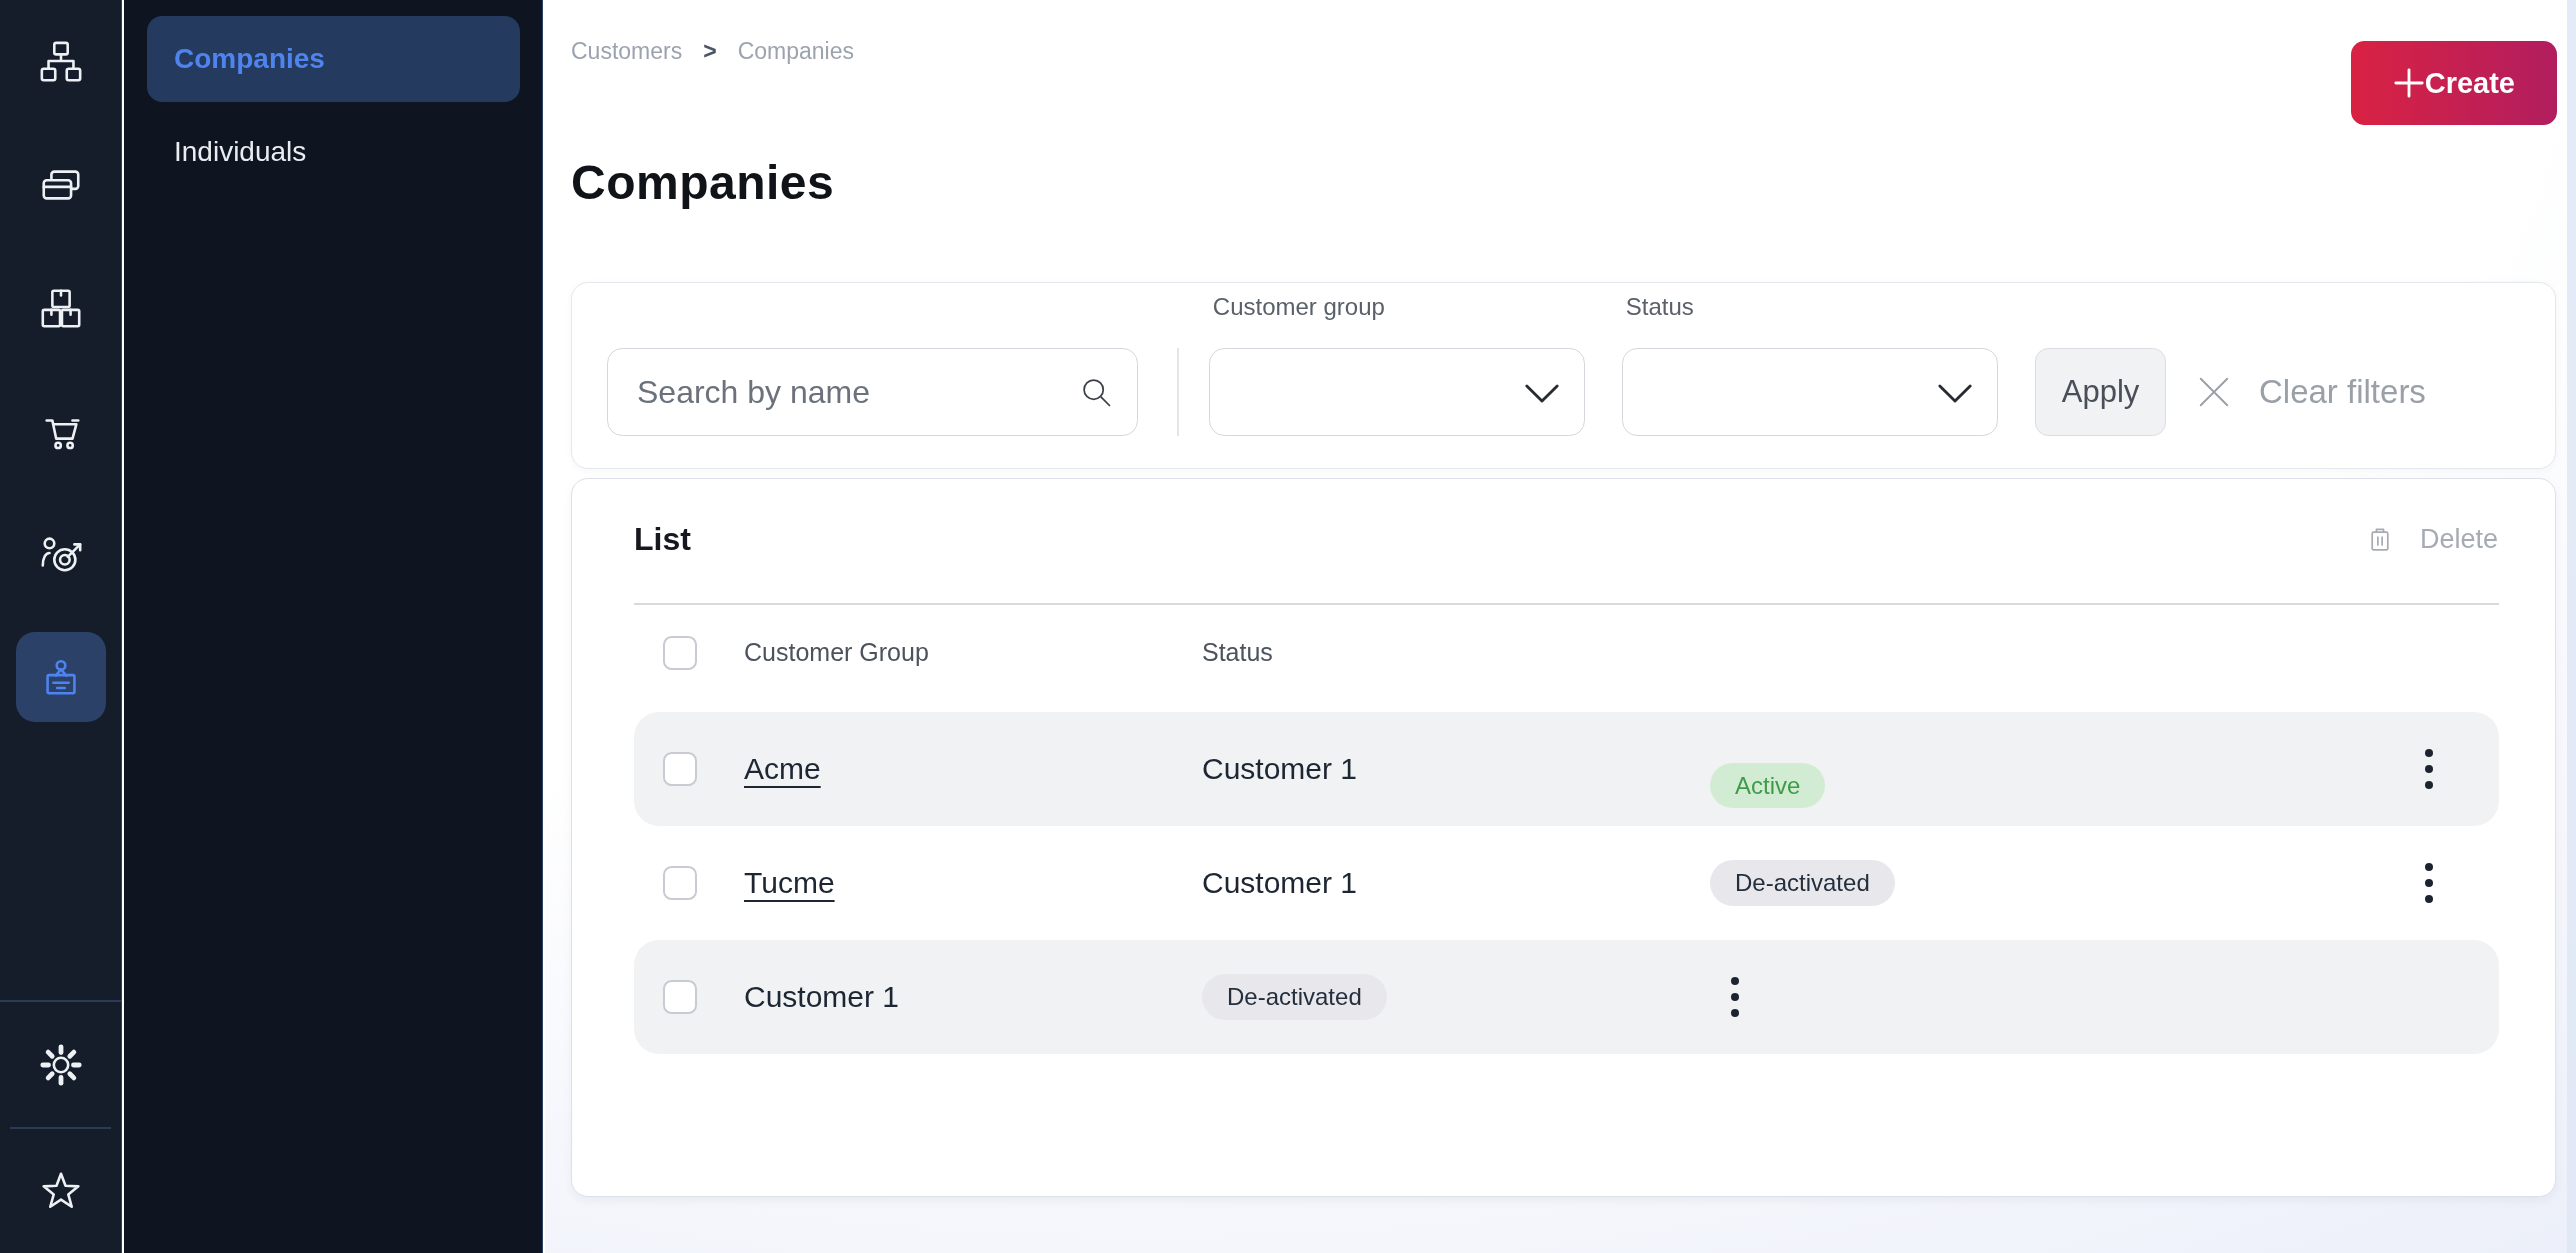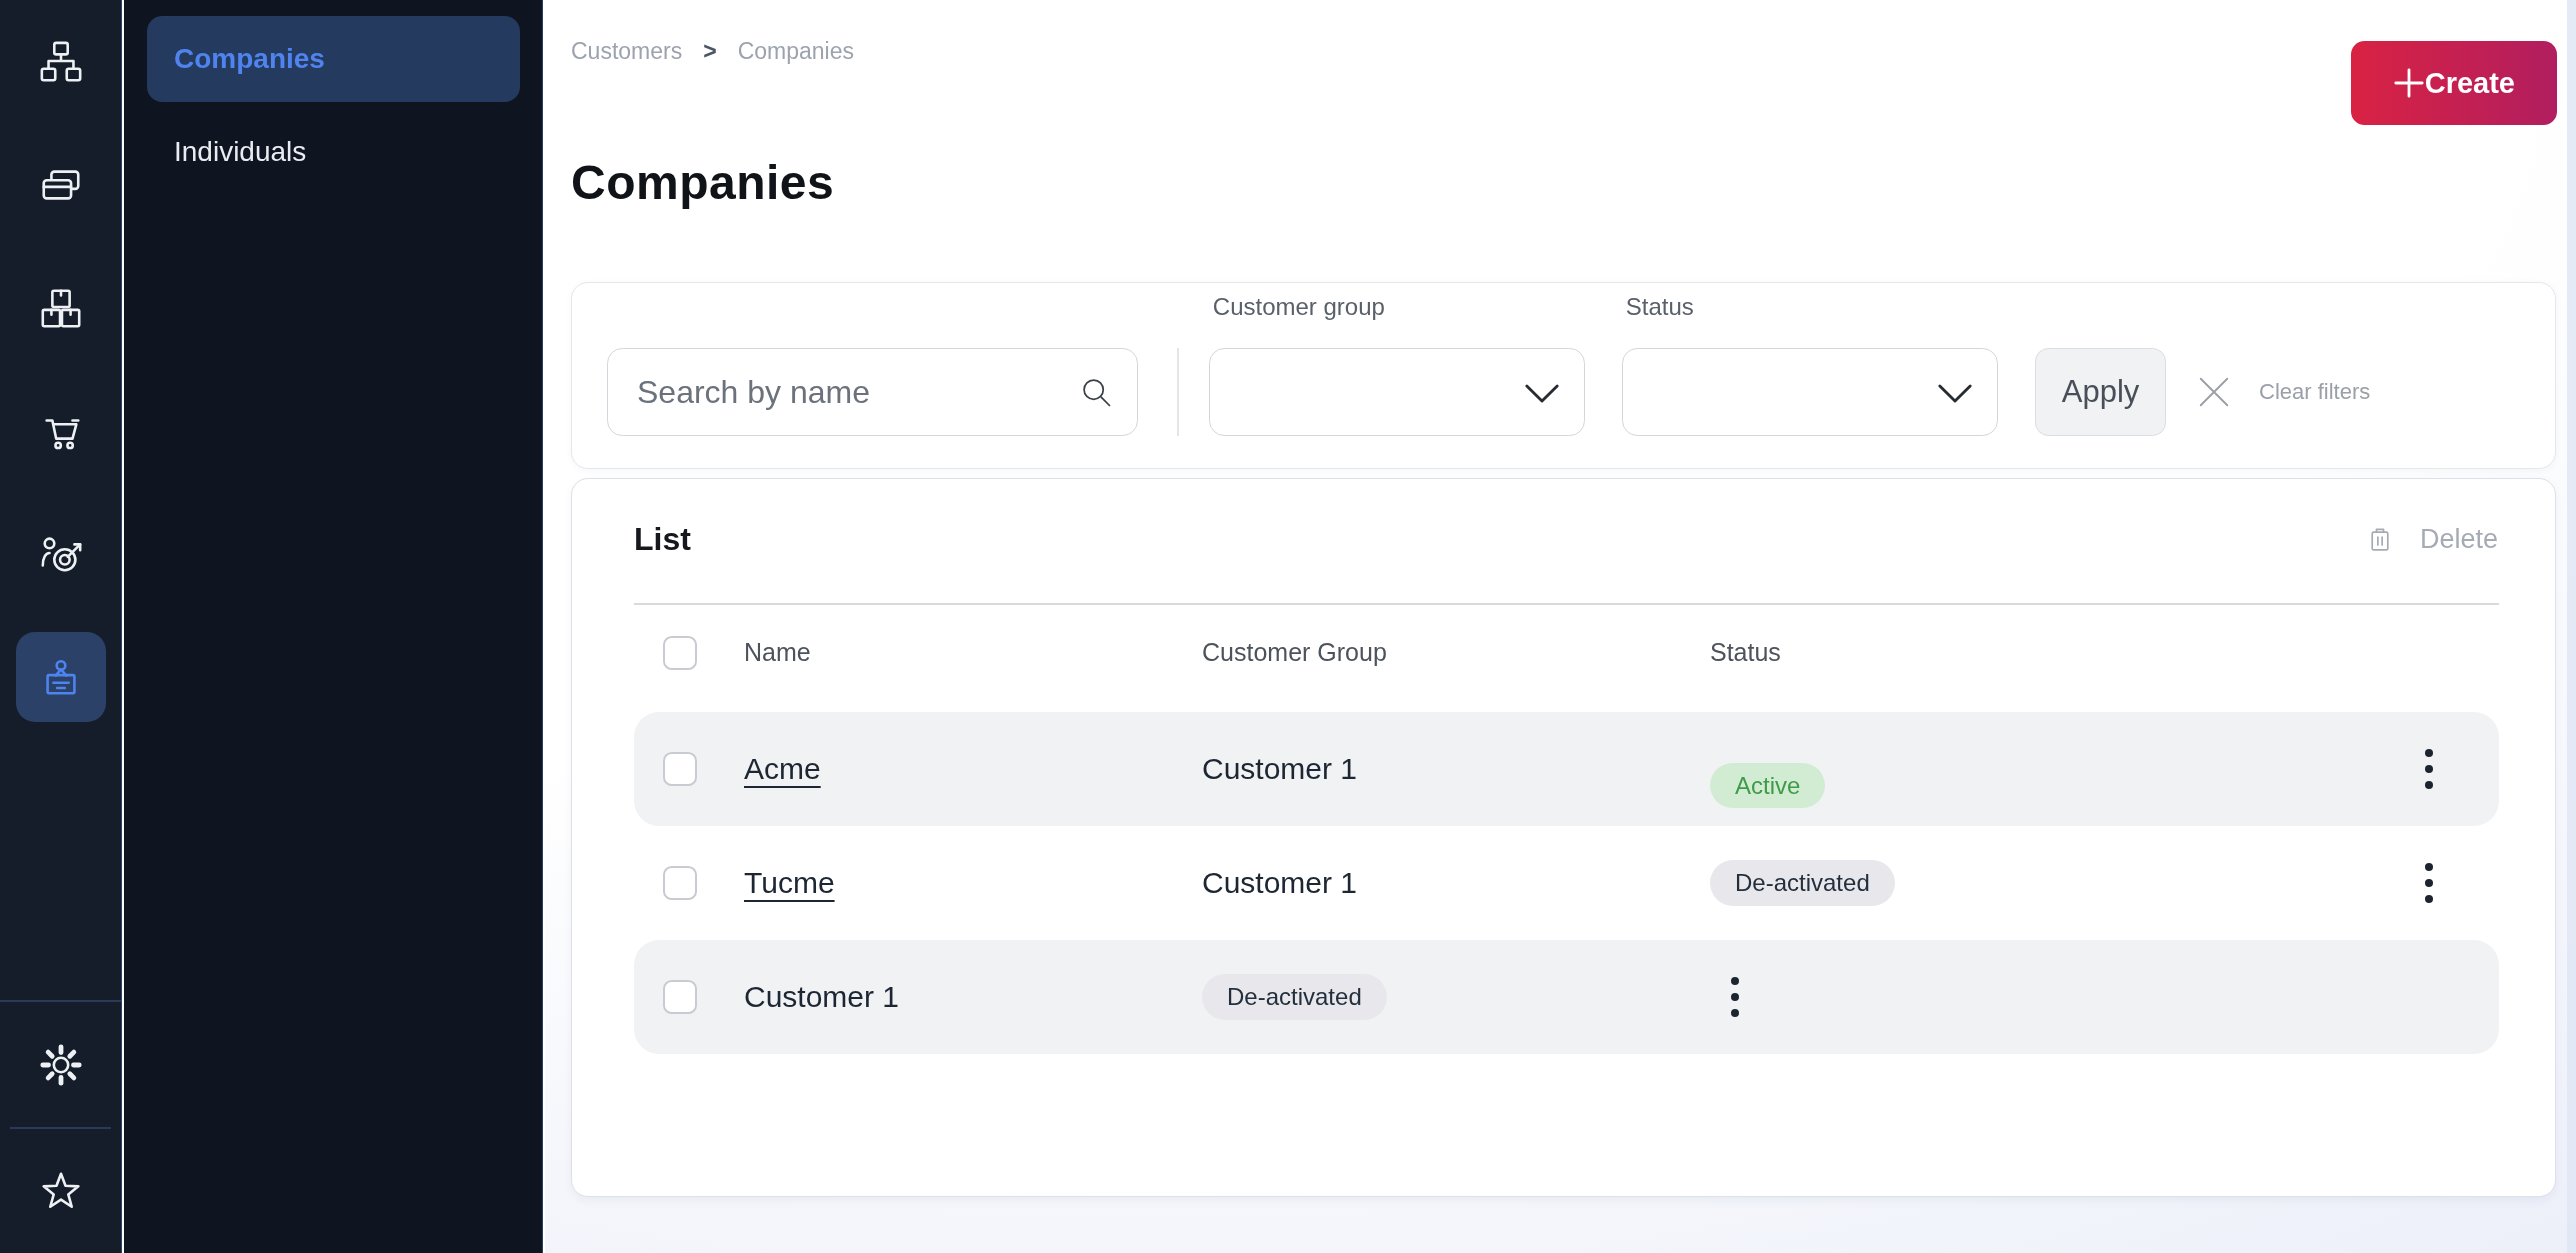--- a/index.html
+++ b/index.html
@@ -120,21 +120,21 @@
 
   .apply-btn {
     position:absolute; left:1463px; top:65px; width:131px; height:88px;
     background:#f1f2f4; border:1.9px solid #dadce0; border-radius:13.4px;
     font-size:31px; color:#494f58; cursor:pointer;
     font-family:"Liberation Sans", sans-serif;
   }
   .clear-filters {
     position:absolute; left:1624px; top:65px; height:88px;
     display:flex; align-items:center; gap:27px;
-    font-size:22px; color:#9aa0a8; cursor:pointer;
+    font-size:33px; color:#9aa0a8; cursor:pointer;
   }
   .clear-filters svg { width:36px; height:36px; stroke:#9aa0a8; stroke-width:2; stroke-linecap:round; }
 
   
   .list-card {
     position:absolute; left:26px; top:478px; width:1985px; height:719px;
     background:#ffffff; border:1.9px solid #dde0e8; border-radius:17px;
     box-shadow:0 3.8px 9.6px rgba(30,40,80,.05);
   }
   .list-head {
@@ -341,21 +341,20 @@
         </svg>
         <span>Delete</span>
       </button>
     </div>
     <div class="list-hr"></div>
 
     <div class="thead tgrid">
       <div>
           <div class="cb"></div>
         </div>
-      <div>Name</div>
       <div>Customer Group</div>
       <div>Status</div>
       <div></div>
     </div>
 
     <div class="tbody">
   <div class="trow tgrid row--striped">
     <div>
             <div class="cb"></div>
           </div>

